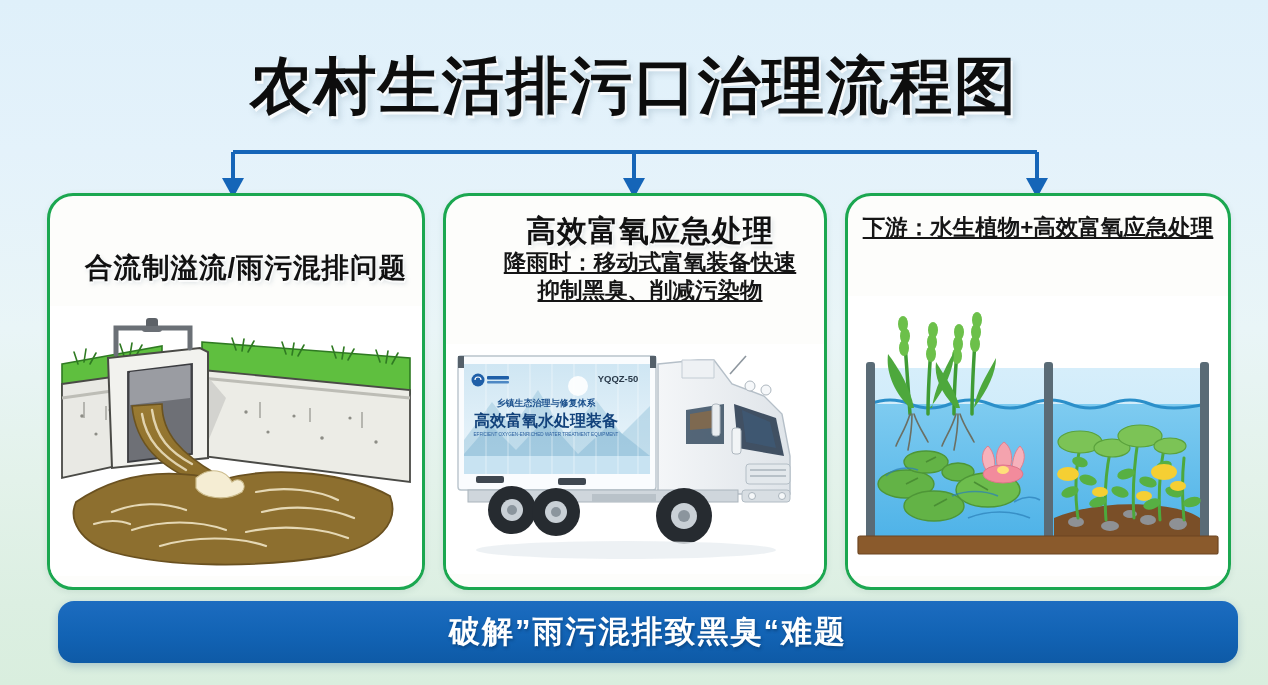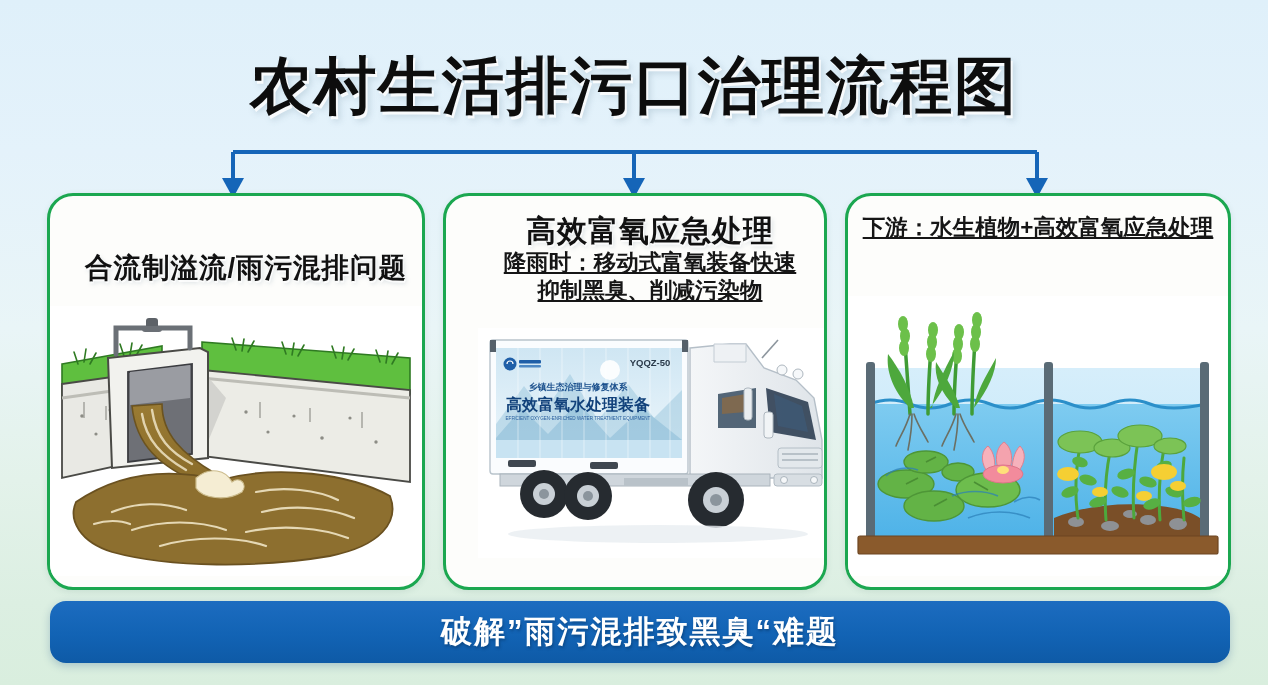--- a/index.html
+++ b/index.html
@@ -45,26 +45,26 @@
     text-shadow:1px 1px 0 rgba(255,255,255,.7);
     text-decoration:underline;
   }
   .card1 .card-head{top:56px;margin-left:10px;}
   .card1 .c-title{font-size:27.5px;}
   .card2 .card-head{top:18px;padding-left:15px;}
   .card3 .card-head{top:18px;}
 
   .art{position:absolute;left:0;width:100%;}
   .card1 .art{top:110px;height:270px;}
-  .card2 .art{top:132px;height:230px;margin-left:32px;}
+  .card2 .art{top:148px;height:230px;}
   .card3 .art{top:100px;height:280px;}
 
   
   .banner{
-    position:absolute;left:50px;top:601px;width:1180px;height:62px;
+    position:absolute;left:58px;top:601px;width:1180px;height:62px;
     background:linear-gradient(180deg,#1c6cc0 0%,#1263b4 55%,#0e5aa6 100%);
     border-radius:16px;
     box-shadow:0 3px 8px rgba(20,70,130,.25);
     display:flex;align-items:center;justify-content:center;
   }
   .banner-text{
     color:#ffffff;font-size:31px;font-weight:bold;letter-spacing:2px;white-space:nowrap;
     text-shadow:1px 2px 3px rgba(0,40,80,.45);
   }
   svg{display:block;}

